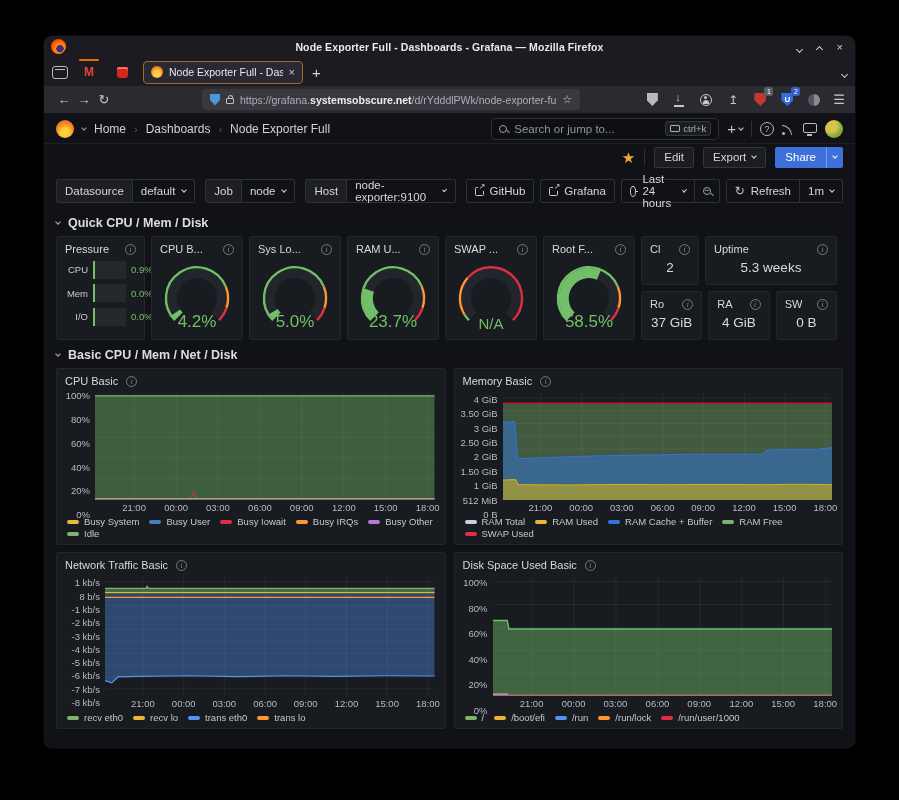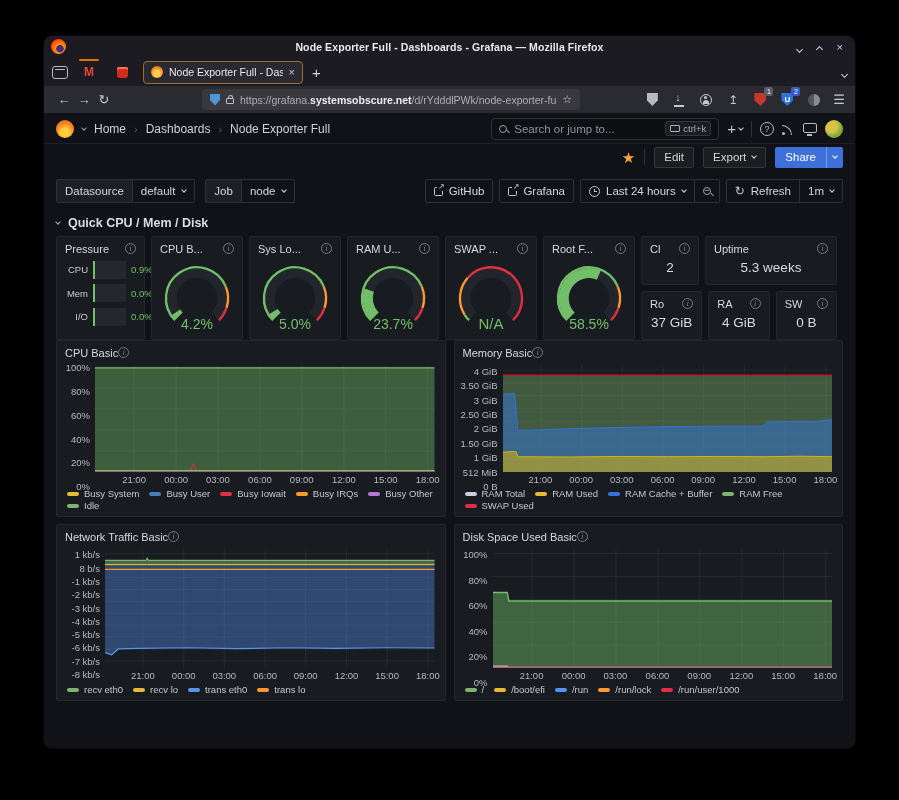--- a/index.html
+++ b/index.html
@@ -115,33 +115,33 @@
   .refresh-glyph{font-size:12px;line-height:1;color:#c4c7cc}
   .joined{display:flex}
   .joined .ctlbtn:first-child{border-radius:2px 0 0 2px}
   .joined .ctlbtn:last-child{border-left:none;border-radius:0 2px 2px 0}
 
   .section{display:flex;align-items:center;gap:8px;padding:8px 12px 6px;font-size:12.5px;font-weight:bold;color:#dcdde1;flex:none}
   .section .chv{color:#aeb1b7}
 
   .gaugerow{display:flex;gap:6px;padding:0 12px;height:104px;flex:none}
   .panel{background:#181b1f;border:1px solid #23262b;border-radius:2px;position:relative}
-  .phead{display:flex;align-items:flex-start;padding:6px 8px 0;min-width:0}
+  .phead{display:flex;align-items:center;gap:8px;padding:6px 8px 0;min-width:0}
   .ptitle{font-size:11px;font-weight:500;color:#d8d9dd;white-space:nowrap;overflow:hidden}
   .info{width:11px;height:11px;flex:none;border:1px solid #75787f;border-radius:50%;color:#8a8d94;font-size:7.5px;
     display:flex;align-items:center;justify-content:center;font-family:"Liberation Serif",serif;font-style:italic;margin-left:auto}
   .charthead .info{margin-left:0}
   .pressure{width:89px;flex:none}
   .prow{display:flex;align-items:center;margin:5.5px 7px 0;gap:5px}
   .plabel{width:24px;font-size:9.5px;color:#c9cace;text-align:right;flex:none}
   .pbar{width:33px;height:18px;background:#24272c;border-left:2px solid #73bf69;flex:none}
   .pval{font-size:9.5px;color:#73bf69}
   .gauge{width:92px;flex:none}
   .gauge svg{position:absolute;left:0;top:19px;width:100%;height:calc(100% - 21px)}
-  .gval{position:absolute;bottom:7px;left:0;right:0;text-align:center;color:#73bf69;font-size:14px;font-weight:500}
+  .gval{position:absolute;bottom:7px;left:0;right:0;text-align:center;color:#73bf69;font-size:17px;font-weight:500}
   .statcluster{width:196px;flex:none;display:flex;flex-direction:column;gap:6px}
   .statrow{display:flex;gap:6px;flex:1;min-height:0}
   .stat{flex:1}
   .stat.narrow{flex:none;width:58px}
   .sval{position:absolute;left:0;right:0;bottom:9px;text-align:center;font-size:13.5px;font-weight:500;color:#dadbe0}
 
   .chartsgrid{display:grid;grid-template-columns:1fr 1fr;gap:7px 8px;padding:0 12px;flex:none}
   .chart{height:177px;display:flex;flex-direction:column}
   .chart-body{flex:1;display:flex;padding:6px 10px 0 4px;min-height:0}
   .yaxis{position:relative;flex:none}
@@ -284,20 +284,27 @@
             <span class="chv sm"></span>
           </span>
       </span>
       <span class="vargrp">
         <span class="var-label">Job</span>
         <span class="var-value">
             <span>node</span>
             <span class="chv sm"></span>
           </span>
       </span>
+      <span class="vargrp">
+        <span class="var-label">Host</span>
+        <span class="var-value">
+            <span>node-exporter:9100</span>
+            <span class="chv sm"></span>
+          </span>
+      </span>
       <span class="ctl-right">
         <span class="ctlbtn">
             <span class="extlink"></span>
             <span>GitHub</span>
           </span>
         <span class="ctlbtn">
             <span class="extlink"></span>
             <span>Grafana</span>
           </span>
         <span class="joined">
@@ -457,20 +464,24 @@
             <div class="phead">
                 <span class="ptitle">SW</span>
                 <span class="info">i</span>
               </div>
             <span class="sval">0 B</span>
           </div>
         </div>
       </div>
     </div>
 
+    <div class="section">
+      <span class="chv sm"></span>
+      <span>Basic CPU / Mem / Net / Disk</span>
+    </div>
 
     <div class="chartsgrid">
       <div class="panel chart">
         <div class="phead charthead">
             <span class="ptitle">CPU Basic</span>
             <span class="info">i</span>
           </div>
         <div class="chart-body">
             <div class="yaxis" style="width: 34px;">
               <span class="ytick" style="top: 100%;">0%</span>

